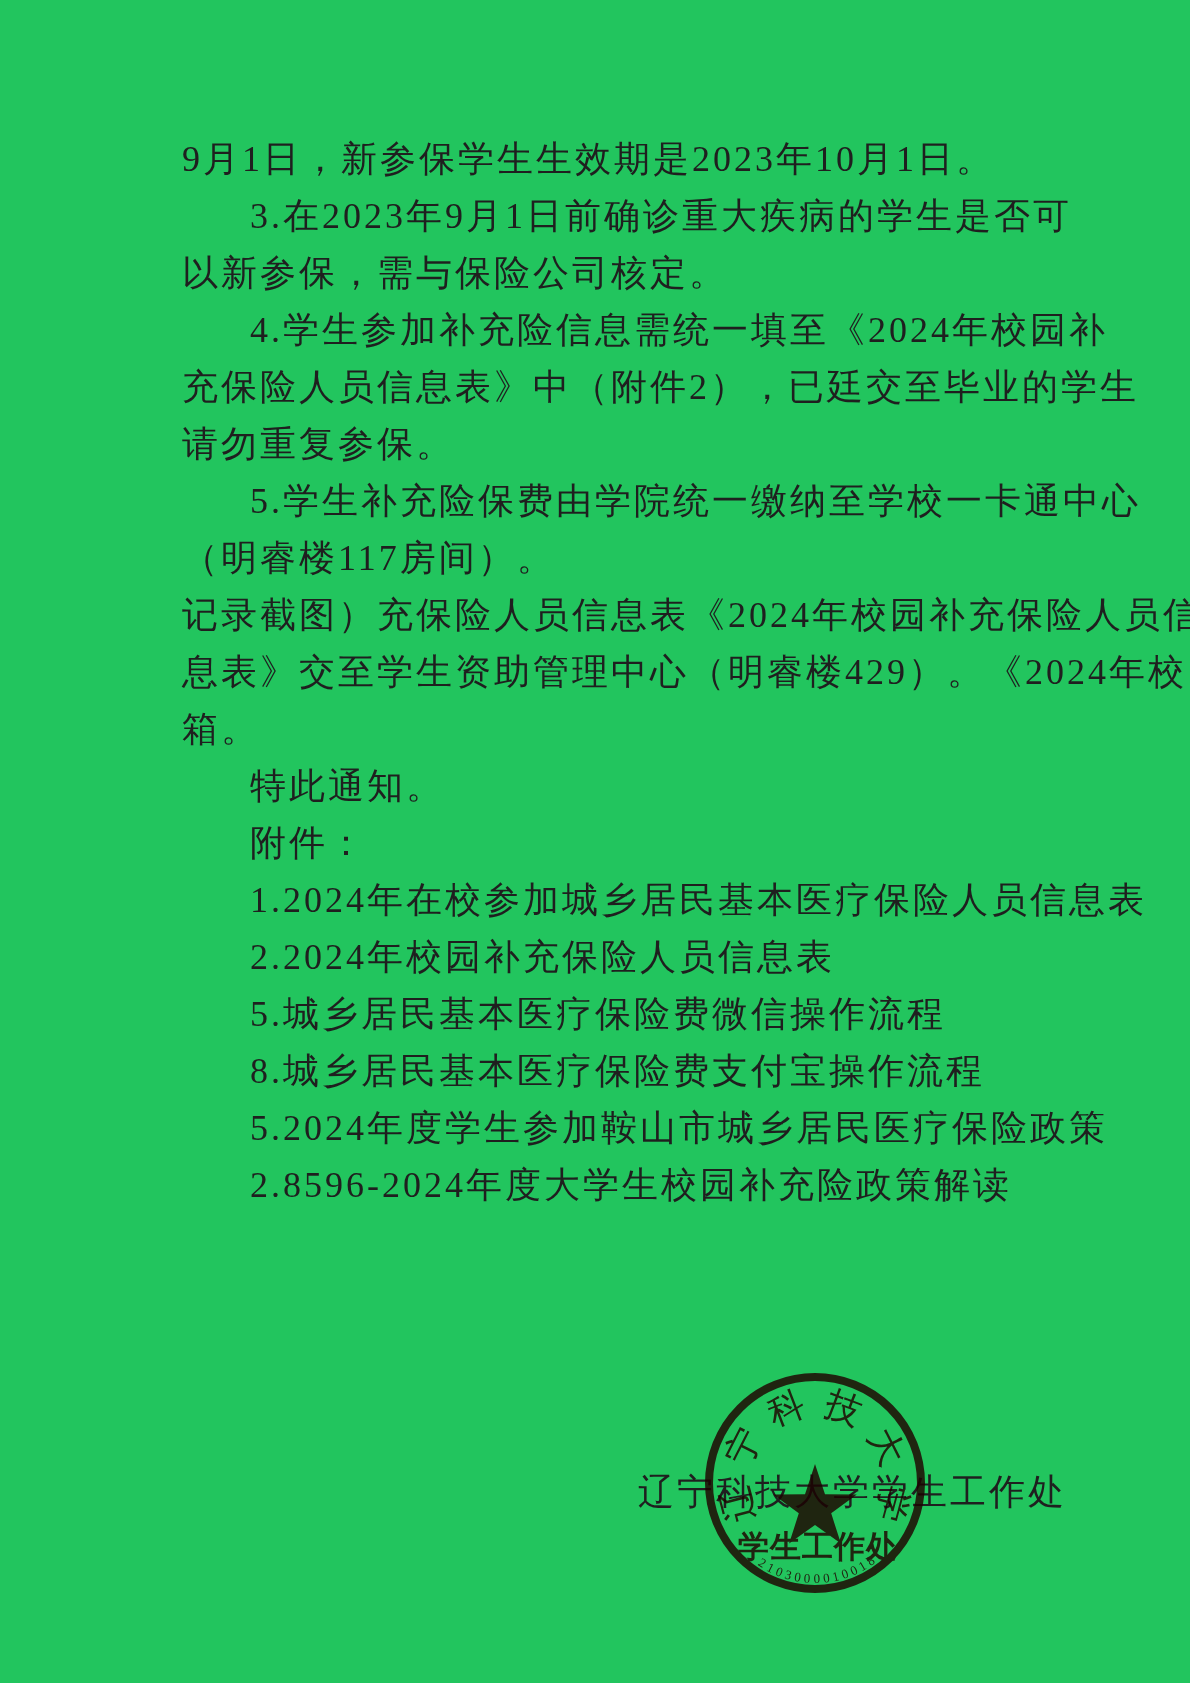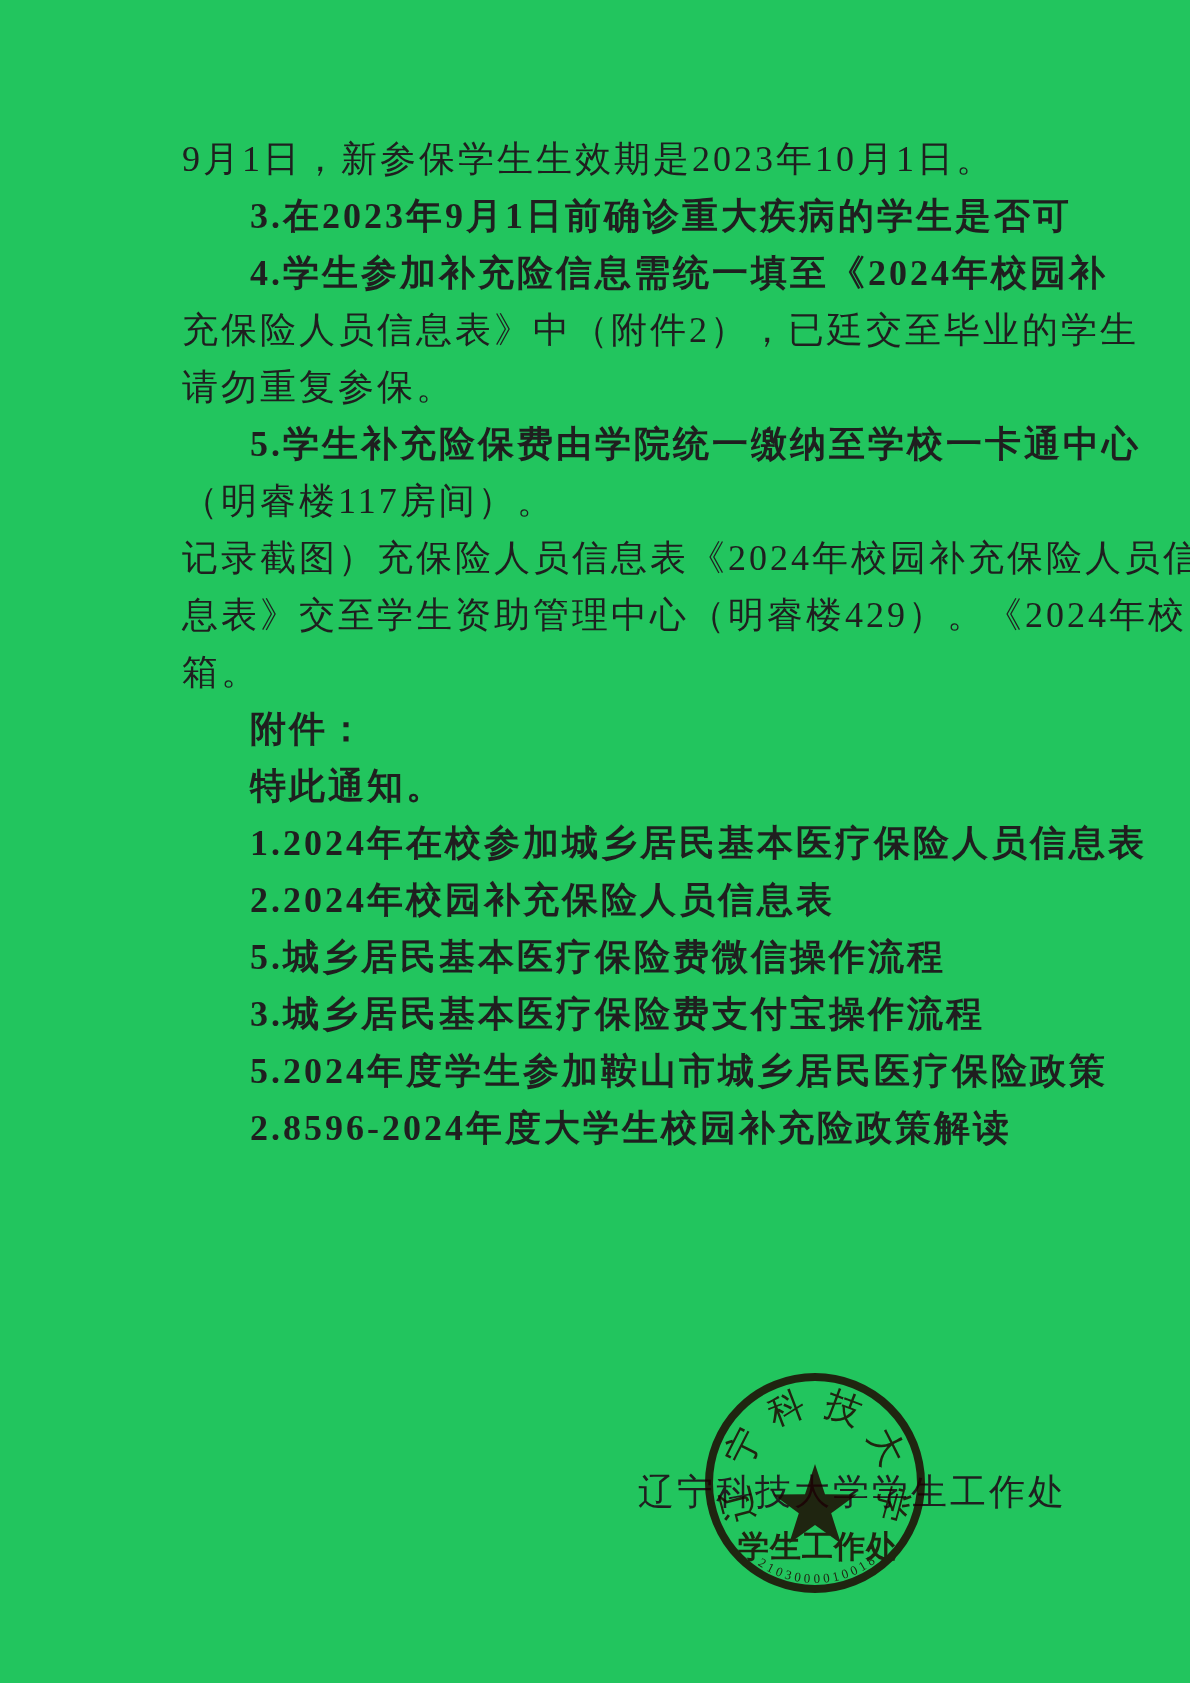--- a/index.html
+++ b/index.html
@@ -24,21 +24,20 @@
   }
   .line {
     height: 57px;
     line-height: 57px;
     font-size: 36px;
     letter-spacing: 3px;
     white-space: nowrap;
   }
   .line.indent {
     text-indent: 68px;
-    font-weight: bold;
   }
   .signature {
     position: absolute;
     left: 638px;
     top: 1440px;
     height: 57px;
     line-height: 57px;
     font-size: 36px;
     letter-spacing: 3px;
     color: #1f1f1f;
@@ -59,34 +58,35 @@
   }
 </style>
 </head>
 <body>
 
 <div class="page">
 
   <div class="doc-body">
       <div class="line">9月1日，新参保学生生效期是2023年10月1日。</div>
       <div class="line indent">3.在2023年9月1日前确诊重大疾病的学生是否可</div>
+      <div class="line">以新参保，需与保险公司核定。</div>
       <div class="line indent">4.学生参加补充险信息需统一填至《2024年校园补</div>
       <div class="line">充保险人员信息表》中（附件2），已廷交至毕业的学生</div>
       <div class="line">请勿重复参保。</div>
       <div class="line indent">5.学生补充险保费由学院统一缴纳至学校一卡通中心</div>
       <div class="line">（明睿楼117房间）。</div>
       <div class="line">记录截图）充保险人员信息表《2024年校园补充保险人员信</div>
       <div class="line">息表》交至学生资助管理中心（明睿楼429）。《2024年校园</div>
       <div class="line">箱。</div>
+      <div class="line indent">特此通知。</div>
       <div class="line indent">附件：</div>
-      <div class="line indent">特此通知。</div>
       <div class="line indent">1.2024年在校参加城乡居民基本医疗保险人员信息表</div>
       <div class="line indent">2.2024年校园补充保险人员信息表</div>
       <div class="line indent">5.城乡居民基本医疗保险费微信操作流程</div>
-      <div class="line indent">3.城乡居民基本医疗保险费支付宝操作流程</div>
+      <div class="line indent">8.城乡居民基本医疗保险费支付宝操作流程</div>
       <div class="line indent">5.2024年度学生参加鞍山市城乡居民医疗保险政策</div>
       <div class="line indent">2.8596-2024年度大学生校园补充险政策解读</div>
     </div>
 
   <div class="signature">辽宁科技大学学生工作处</div>
 
   <svg class="stamp" viewBox="0 0 260 260" width="260" height="260">
     <circle cx="130" cy="128" r="106" fill="none" stroke="#e3251f" stroke-width="8"></circle>
     <g id="ring-text-group" fill="#e3251f" font-size="36" text-anchor="middle">
         <text x="52.7" y="148.7" transform="rotate(-105 52.7 148.7)" dominant-baseline="central">辽</text>

